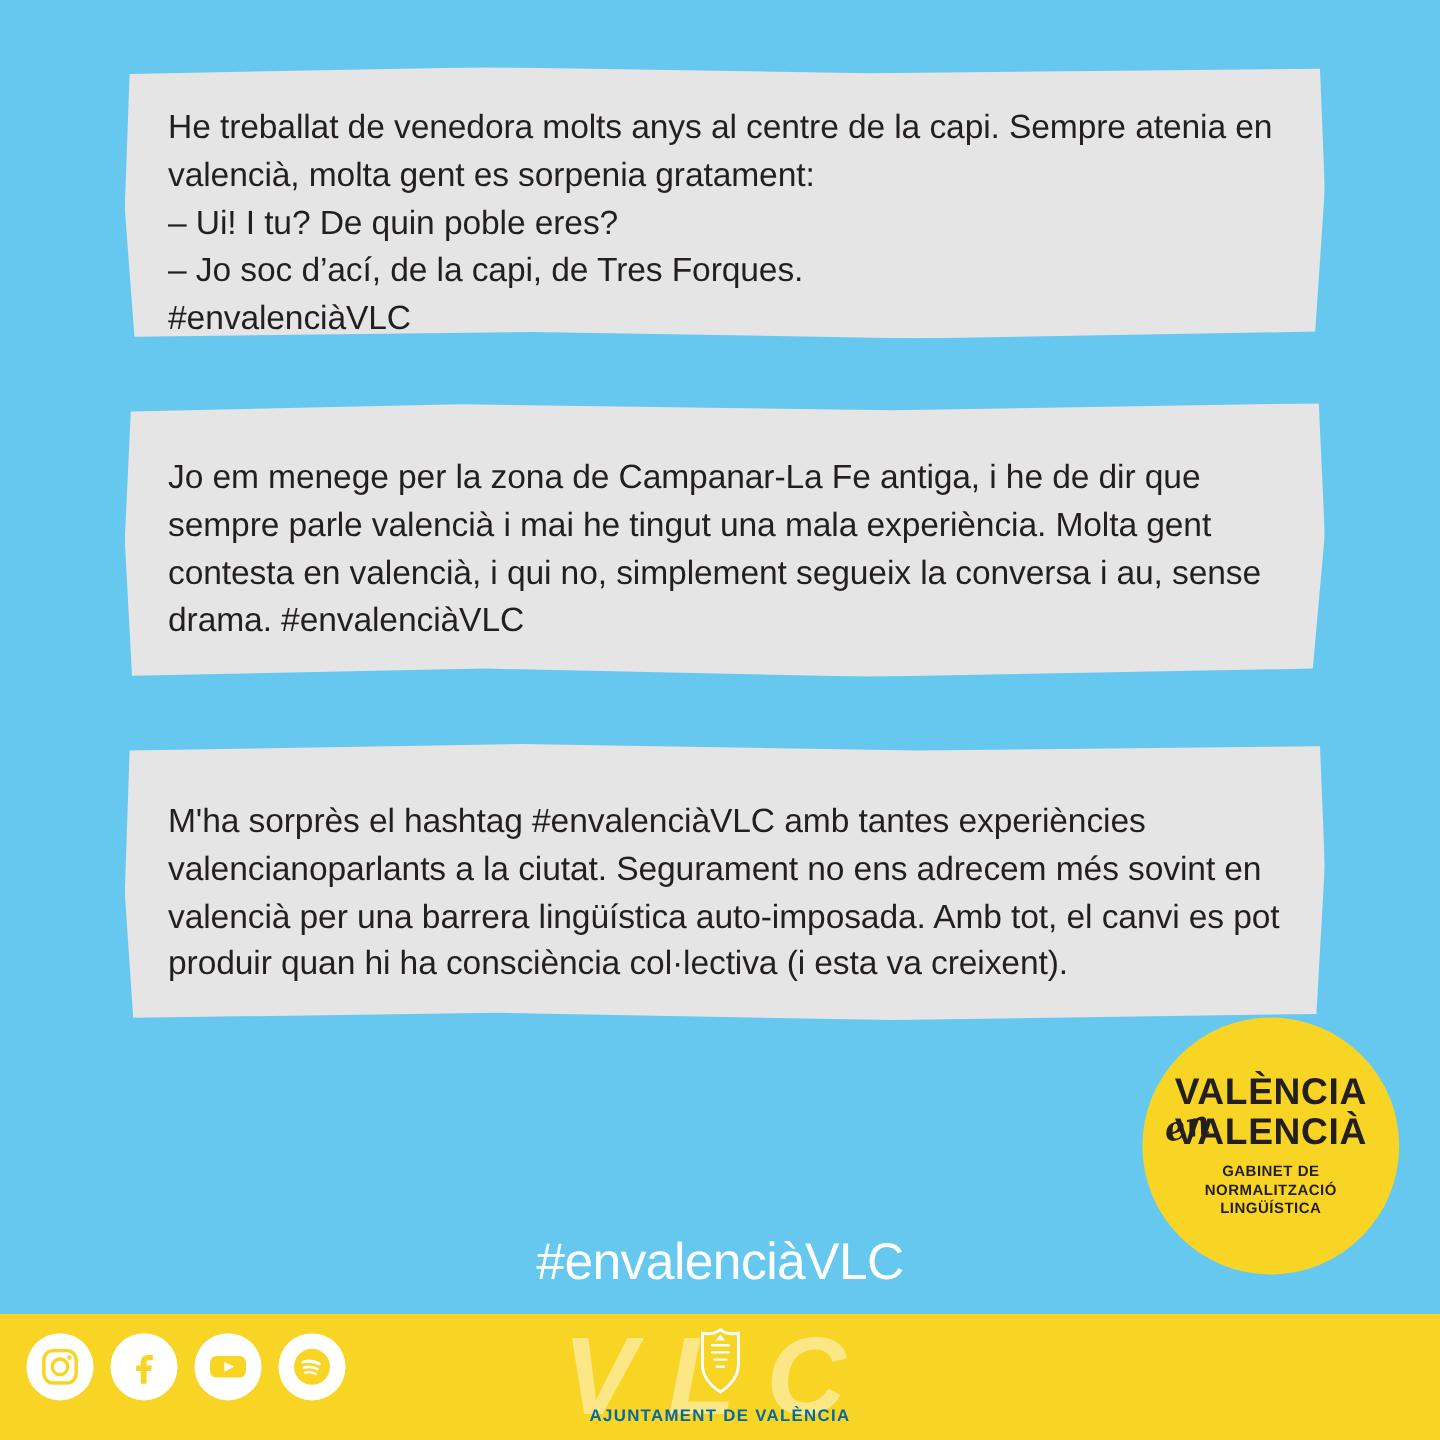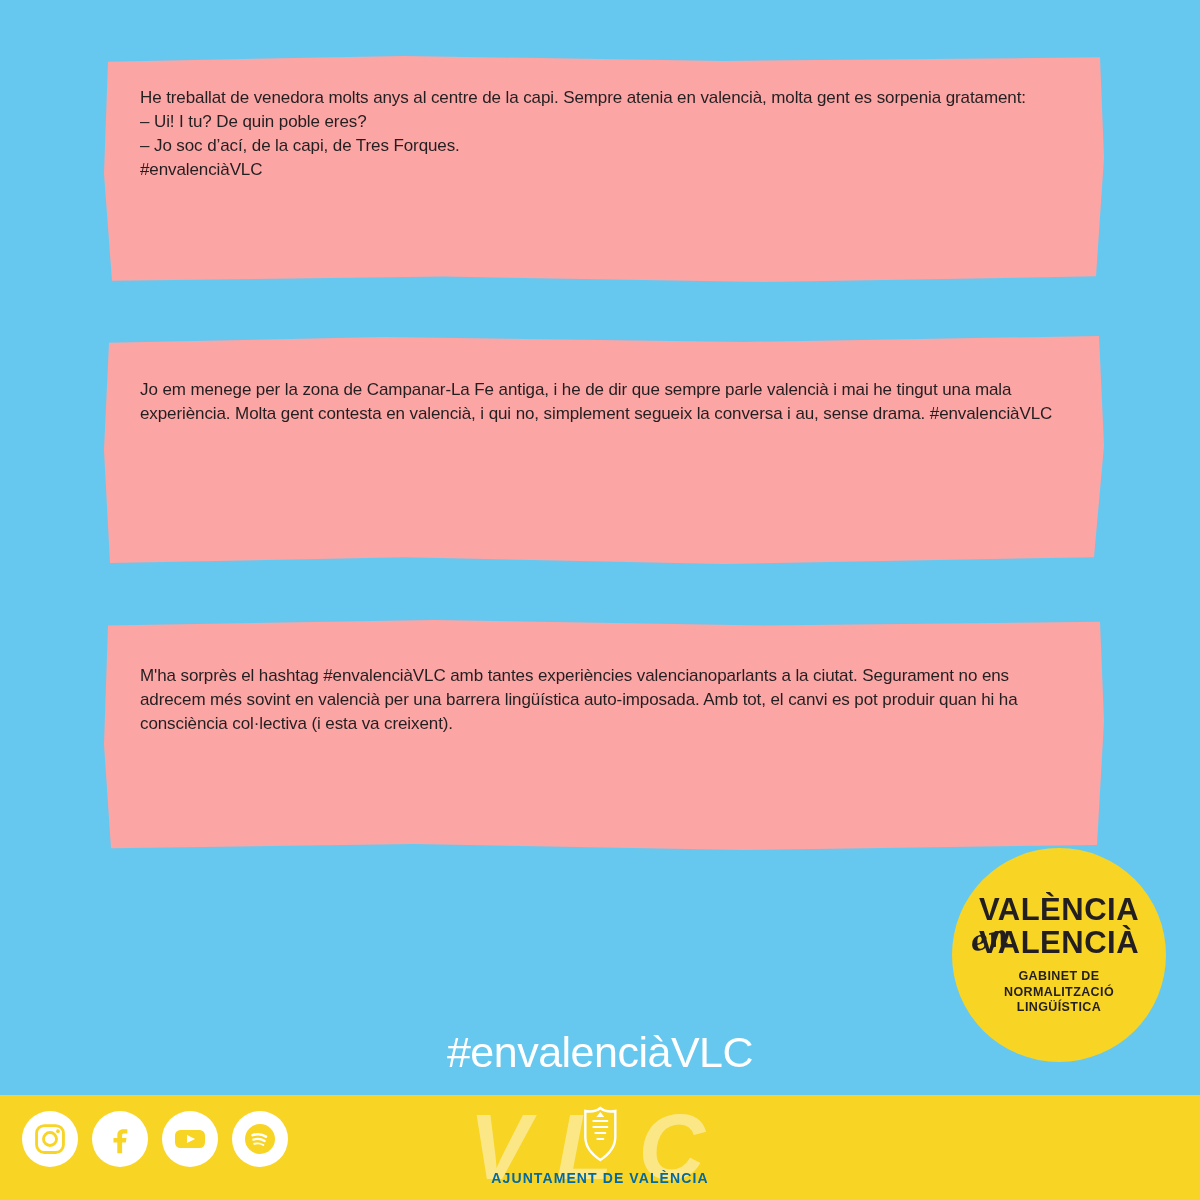--- a/index.html
+++ b/index.html
@@ -15,25 +15,25 @@
     position: relative;
   }
   .stage {
     position: absolute;
     inset: 0;
   }
 
   
   .card {
     position: absolute;
-    background: #fca5a5;
+    background: #e5e5e5;
     box-sizing: border-box;
     padding: 26px 34px 26px 36px;
     color: #231f20;
-    font-size: 17px;
+    font-size: 28px;
     line-height: 1.42;
     letter-spacing: -0.1px;
   }
   .card p {
     margin: 0;
   }
   
   .card.c1 {
     left: 104px;
     top: 56px;

